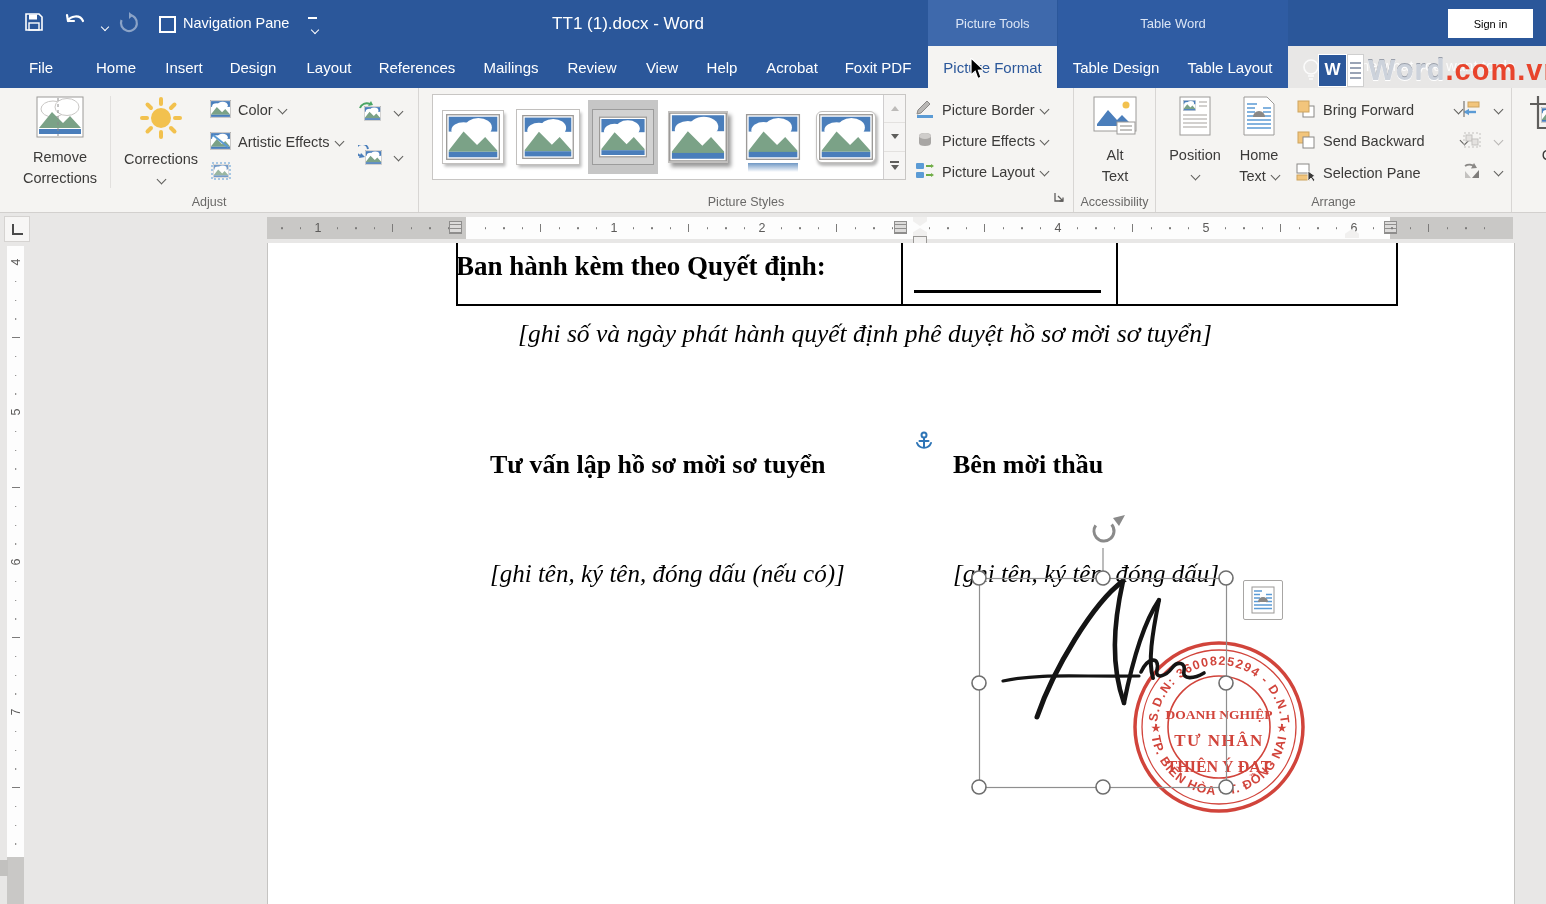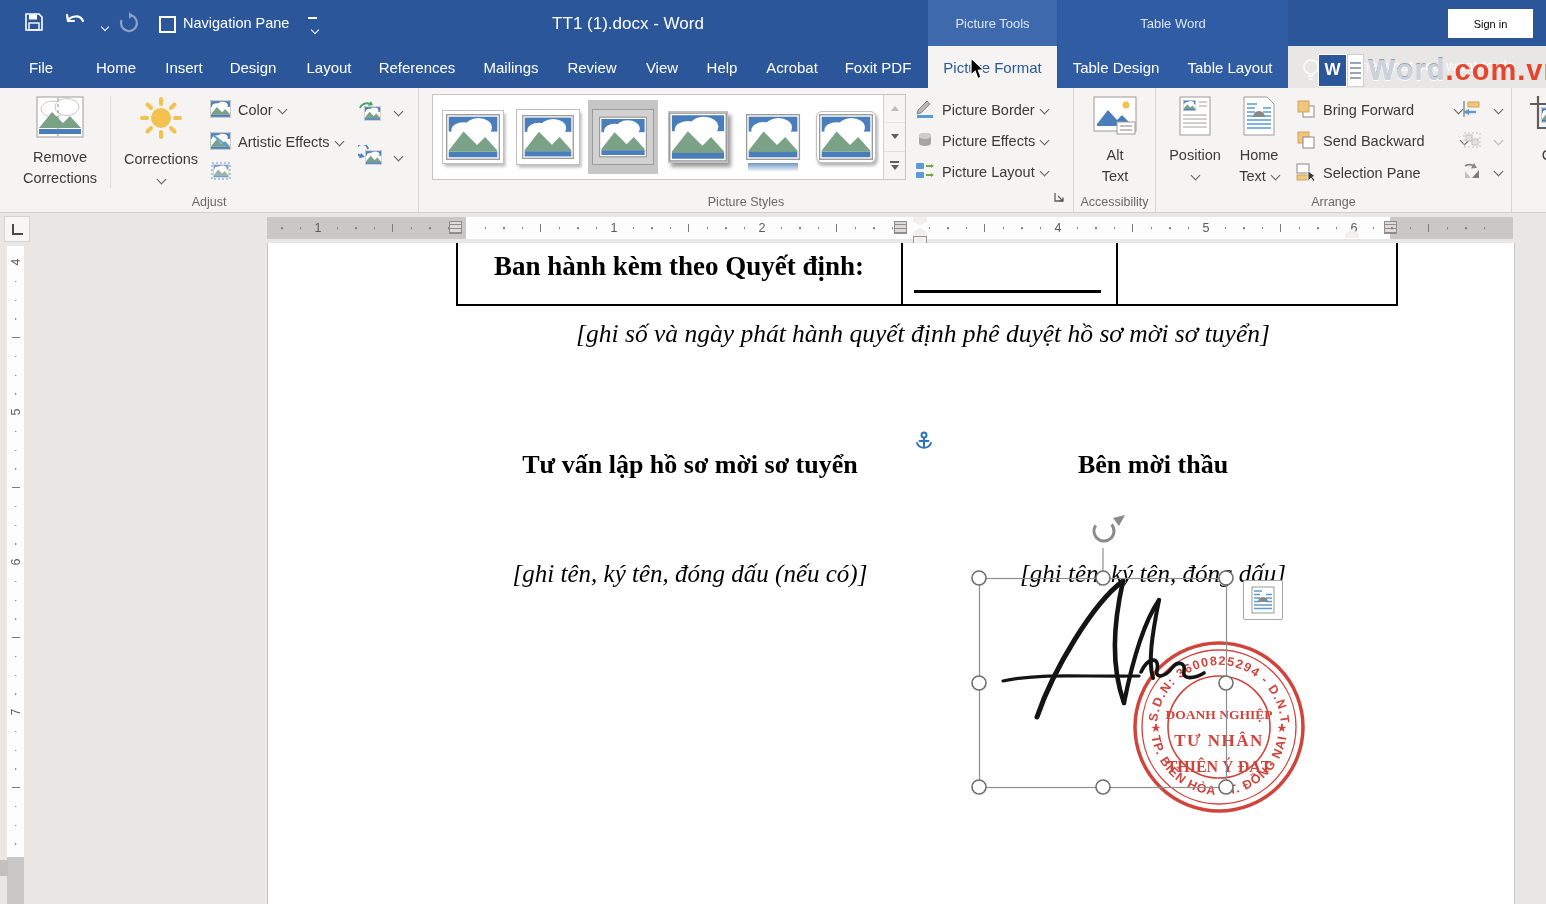--- a/index.html
+++ b/index.html
@@ -77,21 +77,21 @@
   .ind{position:absolute;background:#f1f0ef;filter:drop-shadow(0 0 .7px #6e6e6e)}
   .ind.down{clip-path:polygon(0 0,100% 0,100% 48%,50% 100%,0 48%)}
   .ind.up{clip-path:polygon(50% 0,100% 52%,100% 100%,0 100%,0 52%)}
   #vruler{position:absolute;left:7px;top:246px;width:17px;height:658px;background:#fdfdfd}
   #vruler .gray{position:absolute;left:0;bottom:0;width:17px;height:47px;background:#c9c8c6}
   #vmarginbox{position:absolute;left:0;top:860px;width:8px;height:16px;background:#c2c1bf}
   
   #page{position:absolute;left:267px;top:243px;width:1246px;height:661px;background:#fff;
         border-left:1px solid #c5c4c2;border-right:1px solid #c5c4c2;box-sizing:content-box}
   .serif{font-family:"Liberation Serif",serif}
-  .docline{position:absolute;black;white-space:nowrap;text-align:center;color:#000}
+  .docline{position:absolute;black;white-space:nowrap;text-align:left;color:#000}
   .tborder{position:absolute;background:#000}
   #overlay{position:absolute;left:700px;top:267px;width:420px;height:313px;z-index:30}
   #layoutbtn{position:absolute;left:975px;top:337px;width:38px;height:38px;background:#fff;border:1px solid #a8a6a4;
              border-radius:2px;z-index:31;display:flex;align-items:center;justify-content:center}
 </style>
 </head>
 <body>
 
 <svg width="0" height="0" style="position:absolute">
   <symbol id="pic" viewBox="0 0 40 34">

